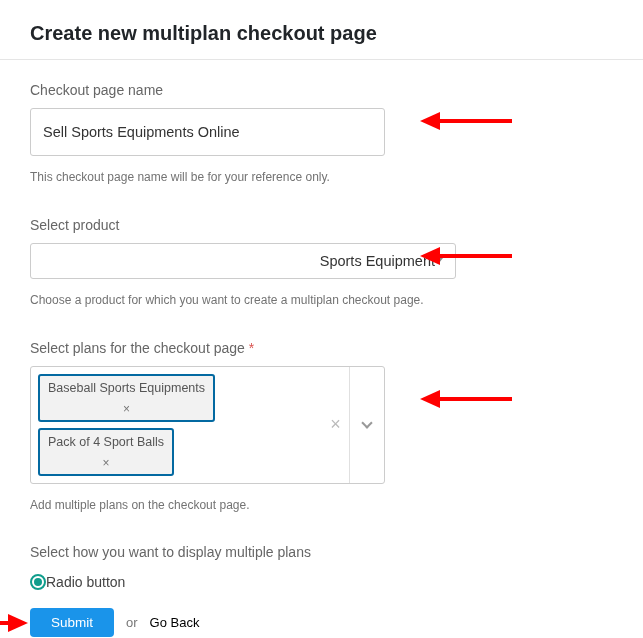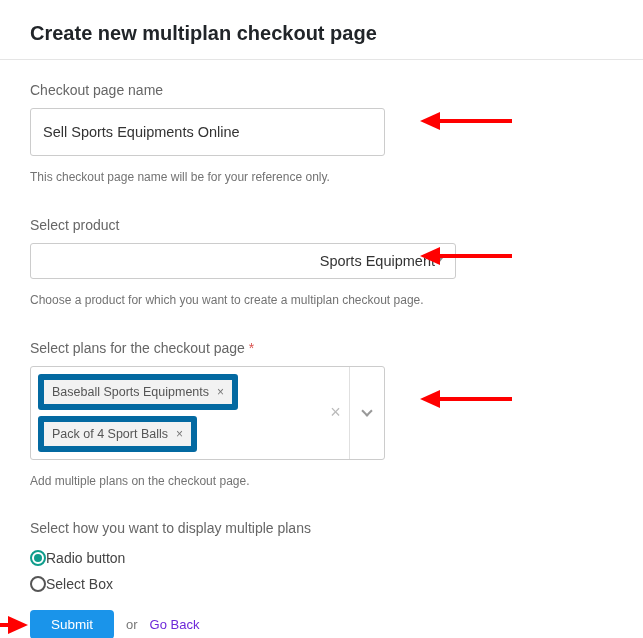--- a/index.html
+++ b/index.html
@@ -79,28 +79,29 @@
   .chips {
     flex: 1;
     padding: 7px;
     display: flex;
     flex-wrap: wrap;
     align-content: flex-start;
     gap: 6px;
   }
   .chip {
     background: #f2f2f2;
-    border: 6px solid #0369a1;
+    border: 2px solid #0369a1;
     border-radius: 3px;
     padding: 5px 8px;
     font-size: 12.5px;
     color: #555;
     display: inline-flex;
     align-items: center;
     gap: 8px;
+    flex-direction: column;
   }
   .chip .x { color: #777; font-size: 12px; cursor: pointer; line-height: 1; }
   .ms-clear {
     width: 28px;
     display: flex; align-items: center; justify-content: center;
     color: #bbb; font-size: 18px; cursor: pointer;
     border-right: 1px solid #e0e0e0;
   }
   .ms-toggle {
     width: 34px;
@@ -137,21 +138,21 @@
   .btn-primary {
     background: #1a94ea;
     color: #fff;
     border: none;
     border-radius: 4px;
     padding: 7px 21px;
     font-size: 13.5px;
     cursor: pointer;
   }
   .or { color: #777; font-size: 13px; }
-  .link { color: #6d28d9; font-size: 13px; text-decoration: none; cursor: pointer; }
+  .link { color: #000000; font-size: 13px; text-decoration: none; cursor: pointer; }
   .bottom-hr {
     border: none; border-top: 1px solid #eee;
     margin: 12px -30px 0 -30px;
   }
 
   
   .arrow {
     position: absolute;
     display: flex; align-items: center;
     pointer-events: none;
@@ -231,24 +232,20 @@
     </div>
   </div>
 
   <div class="group" style="margin-bottom:14px;">
     <div class="label" style="margin-bottom:14px;">Select how you want to display multiple plans</div>
     <div id="radio-container">
         <div class="radio-row">
           <span class="radio checked"></span>
           <span>Radio button</span>
         </div>
-        <div class="radio-row">
-          <span class="radio"></span>
-          <span>Select Box</span>
-        </div>
       </div>
   </div>
 
   <div class="actions" style="position:relative;">
     <div class="arrow arrow-left" style="left:-47px; top:6px;">
       <div class="shaft"></div>
         <div class="head"></div>
     </div>
     <button class="btn-primary">Submit</button>
     <span class="or">or</span>

